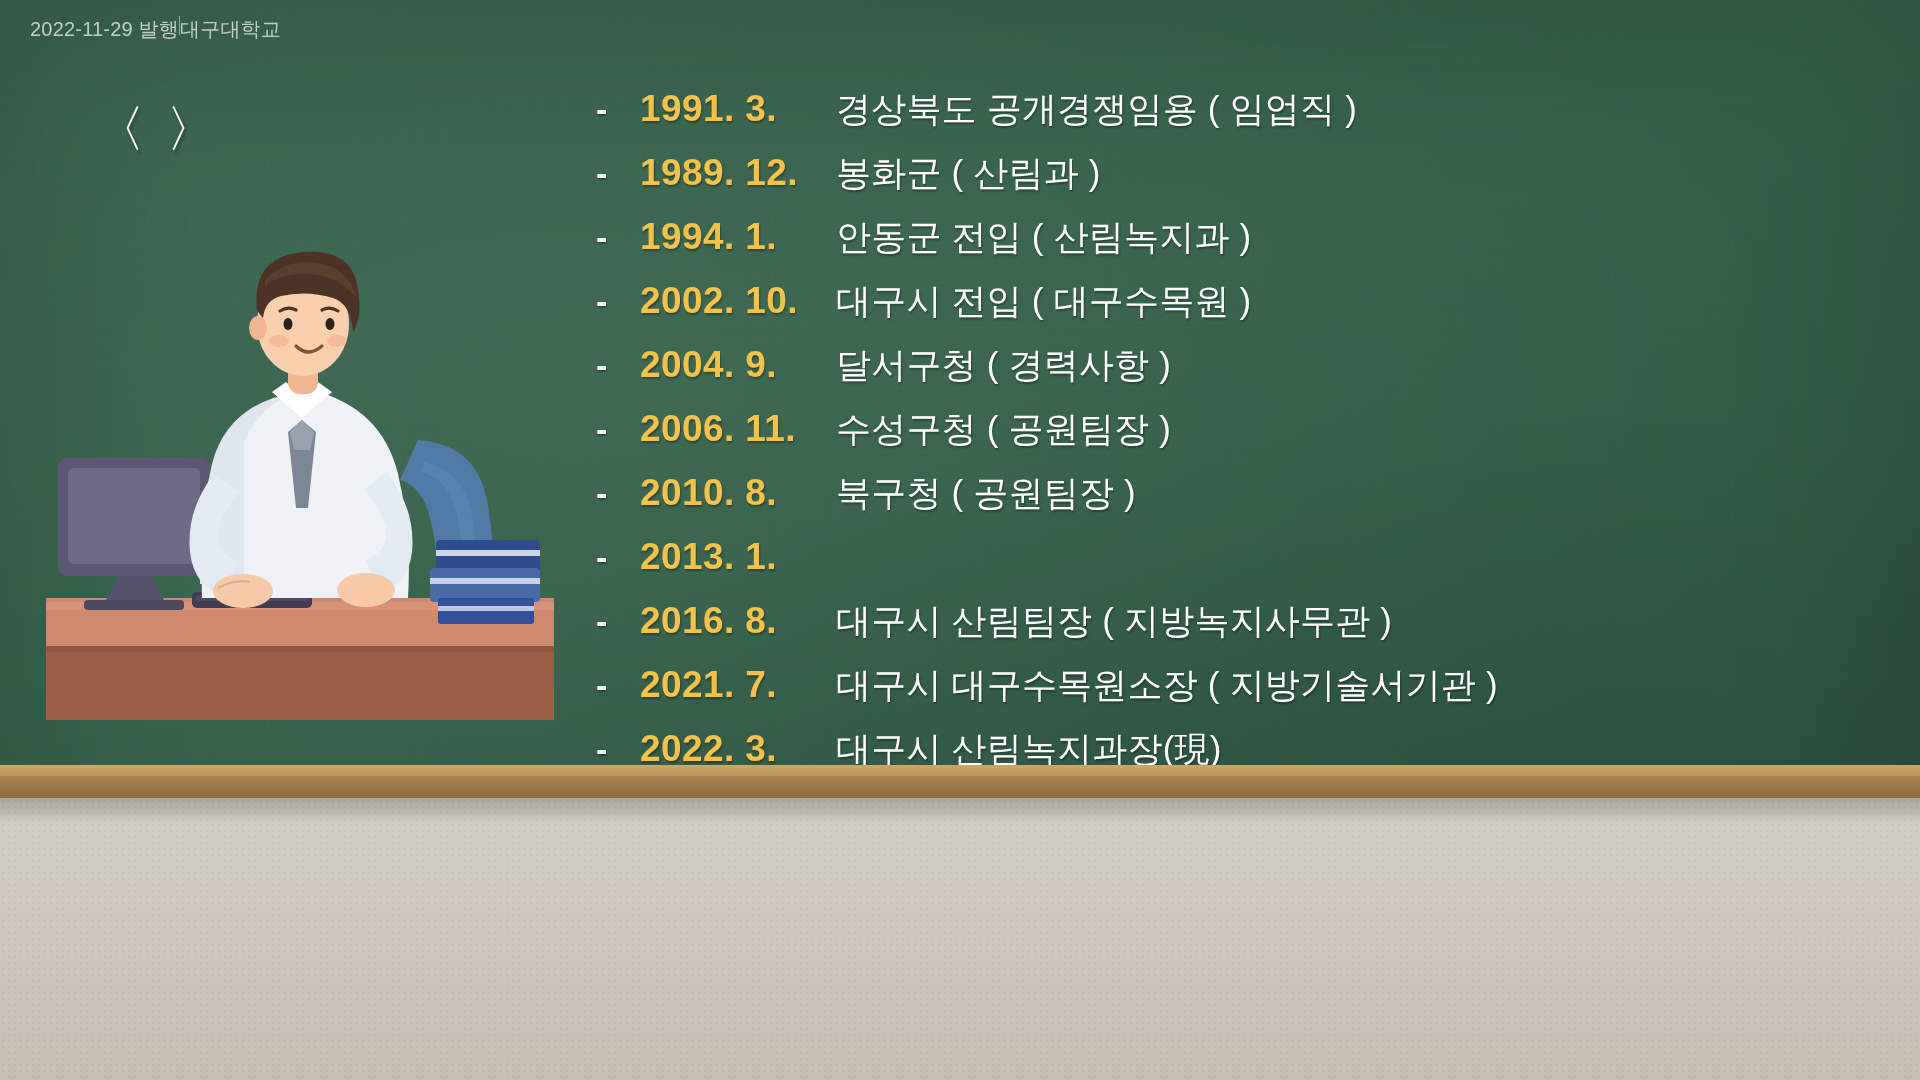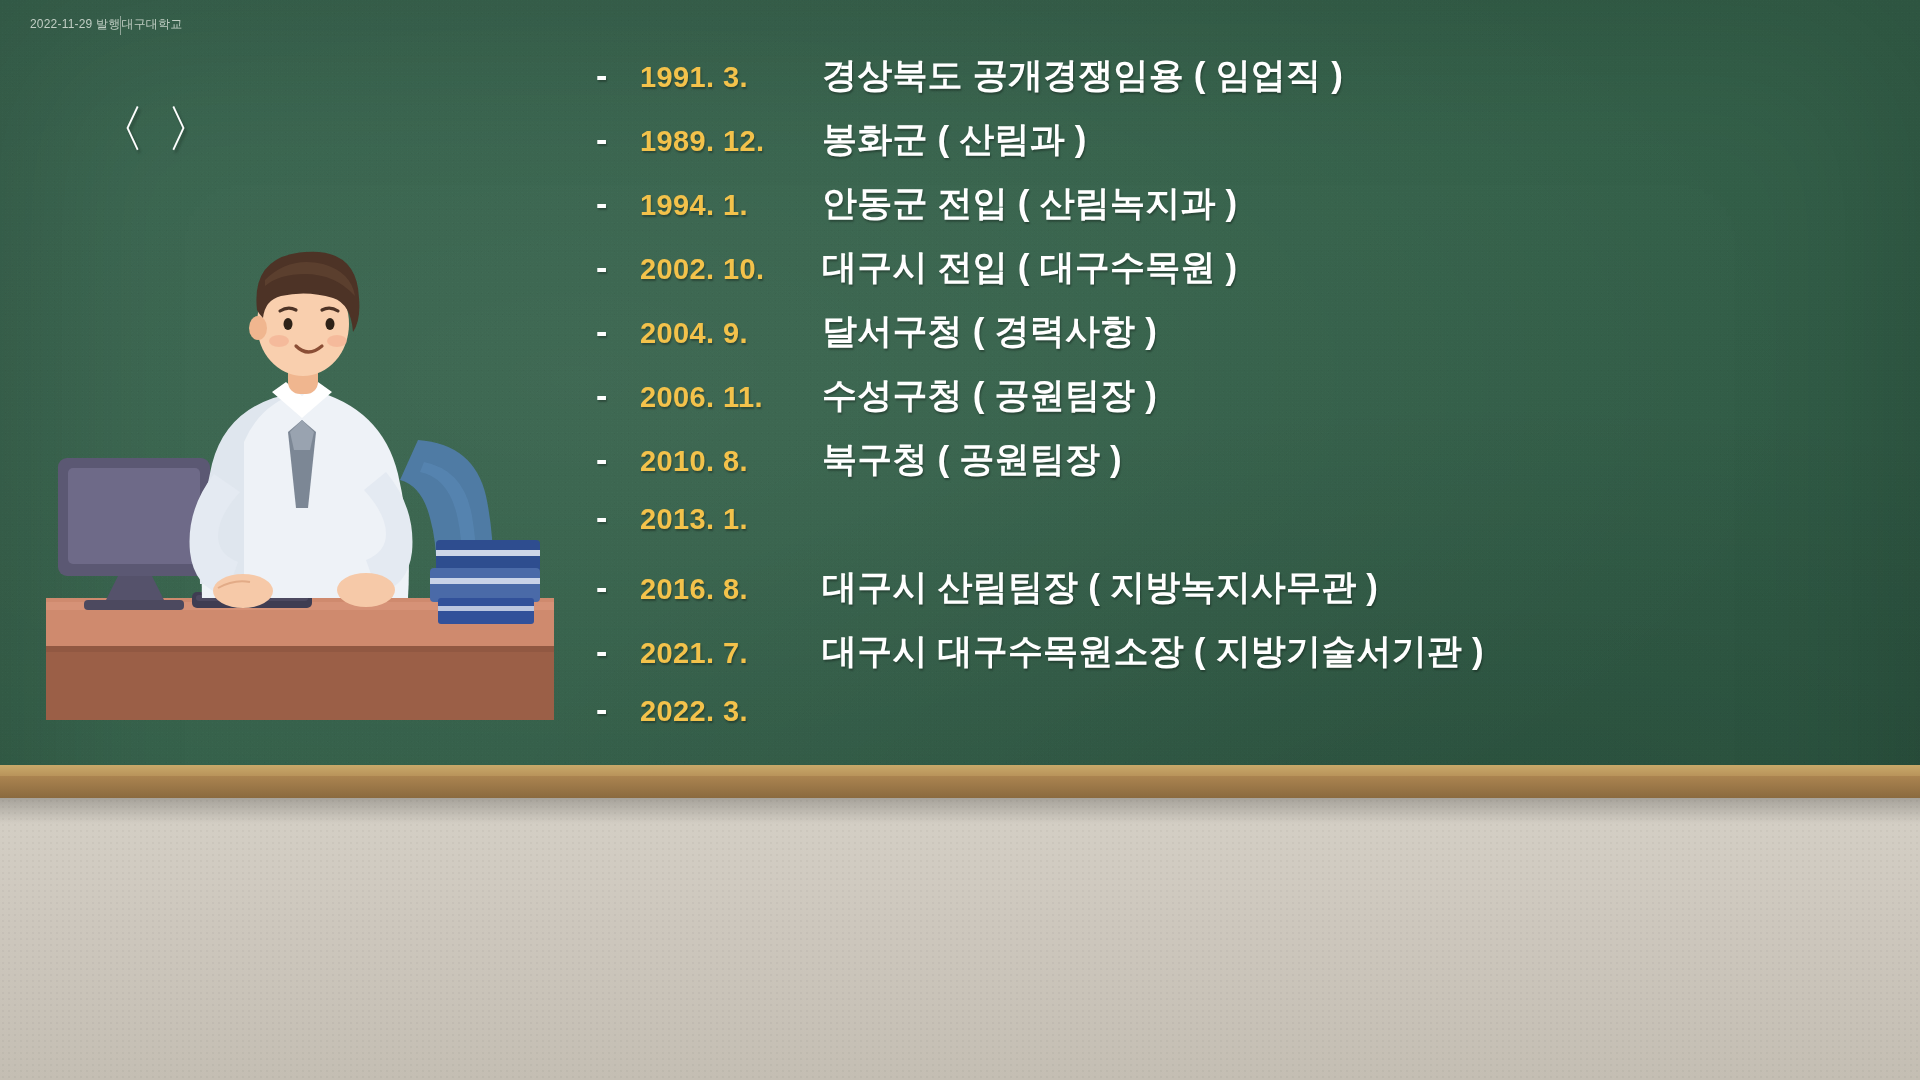--- a/index.html
+++ b/index.html
@@ -29,21 +29,21 @@
   }
   #board-inner-glow{
     position:absolute; inset:0; pointer-events:none;
     box-shadow: inset 0 0 160px 40px rgba(0,0,0,.13);
   }
 
   
   .header{
     position:absolute; left:30px; top:16px;
     display:flex; 
-    color:#cdd8cf; font-size:12px; letter-spacing:.2px; opacity:.92;
+    color:#cdd8cf; font-size:20px; letter-spacing:.2px; opacity:.92;
     z-index:6;
   }
   .header .divider{
     width:1px; height:19px; background:#b9c6bc; opacity:.75; display:inline-block;
   }
 
   
   .title{
     position:absolute; left:95px; top:96px; z-index:6;
     color:#ffffff; font-size:56px; font-weight:bold;
@@ -64,28 +64,28 @@
     height:64px;
     white-space:nowrap;
   }
   .dash{
     color:#ffffff; font-size:34px; font-weight:bold;
     width:44px; flex:0 0 44px;
     text-shadow:1px 2px 2px rgba(0,0,0,.28);
     line-height:1;
   }
   .date{
-    color:#f3c24b; font-size:29px; font-weight:bold;
+    color:#f3c24b; font-size:37px; font-weight:bold;
     letter-spacing:.4px;
     text-shadow:1px 2px 2px rgba(0,0,0,.30);
-    min-width:182px; flex:0 0 auto;
+    min-width:182px; flex:0 0 auto;margin-top:36px;
   }
   .desc{
-    color:#ffffff; font-size:35px; font-weight:bold;
-    letter-spacing:.2px; 
+    color:#ffffff; font-size:35px; font-weight:normal;
+    letter-spacing:.2px; margin-left:14px;
     text-shadow:1px 2px 2px rgba(0,0,0,.30);
   }
 
   
   .ledge-top{
     position:absolute; left:0; right:0; top:765px; height:11px;
     background:linear-gradient(180deg,#c9a96a 0%, #b8935a 100%);
     z-index:7;
   }
   .ledge-wood{
@@ -253,20 +253,21 @@
         <span class="desc">대구시 산림팀장 ( 지방녹지사무관 )</span>
       </div>
       <div class="career-item">
         <span class="dash">-</span>
         <span class="date">2021. 7.</span>
         <span class="desc">대구시 대구수목원소장 ( 지방기술서기관 )</span>
       </div>
       <div class="career-item">
         <span class="dash">-</span>
         <span class="date">2022. 3.</span>
+        <span class="desc">대구시 산림녹지과장(現)</span>
       </div>
     </div>
 
   <div id="board-inner-glow"></div>
   <div class="ledge-top"></div>
   <div class="ledge-wood"></div>
   <div class="ledge-wall"></div>
   <div class="ledge-shadow"></div>
 
 </div>

